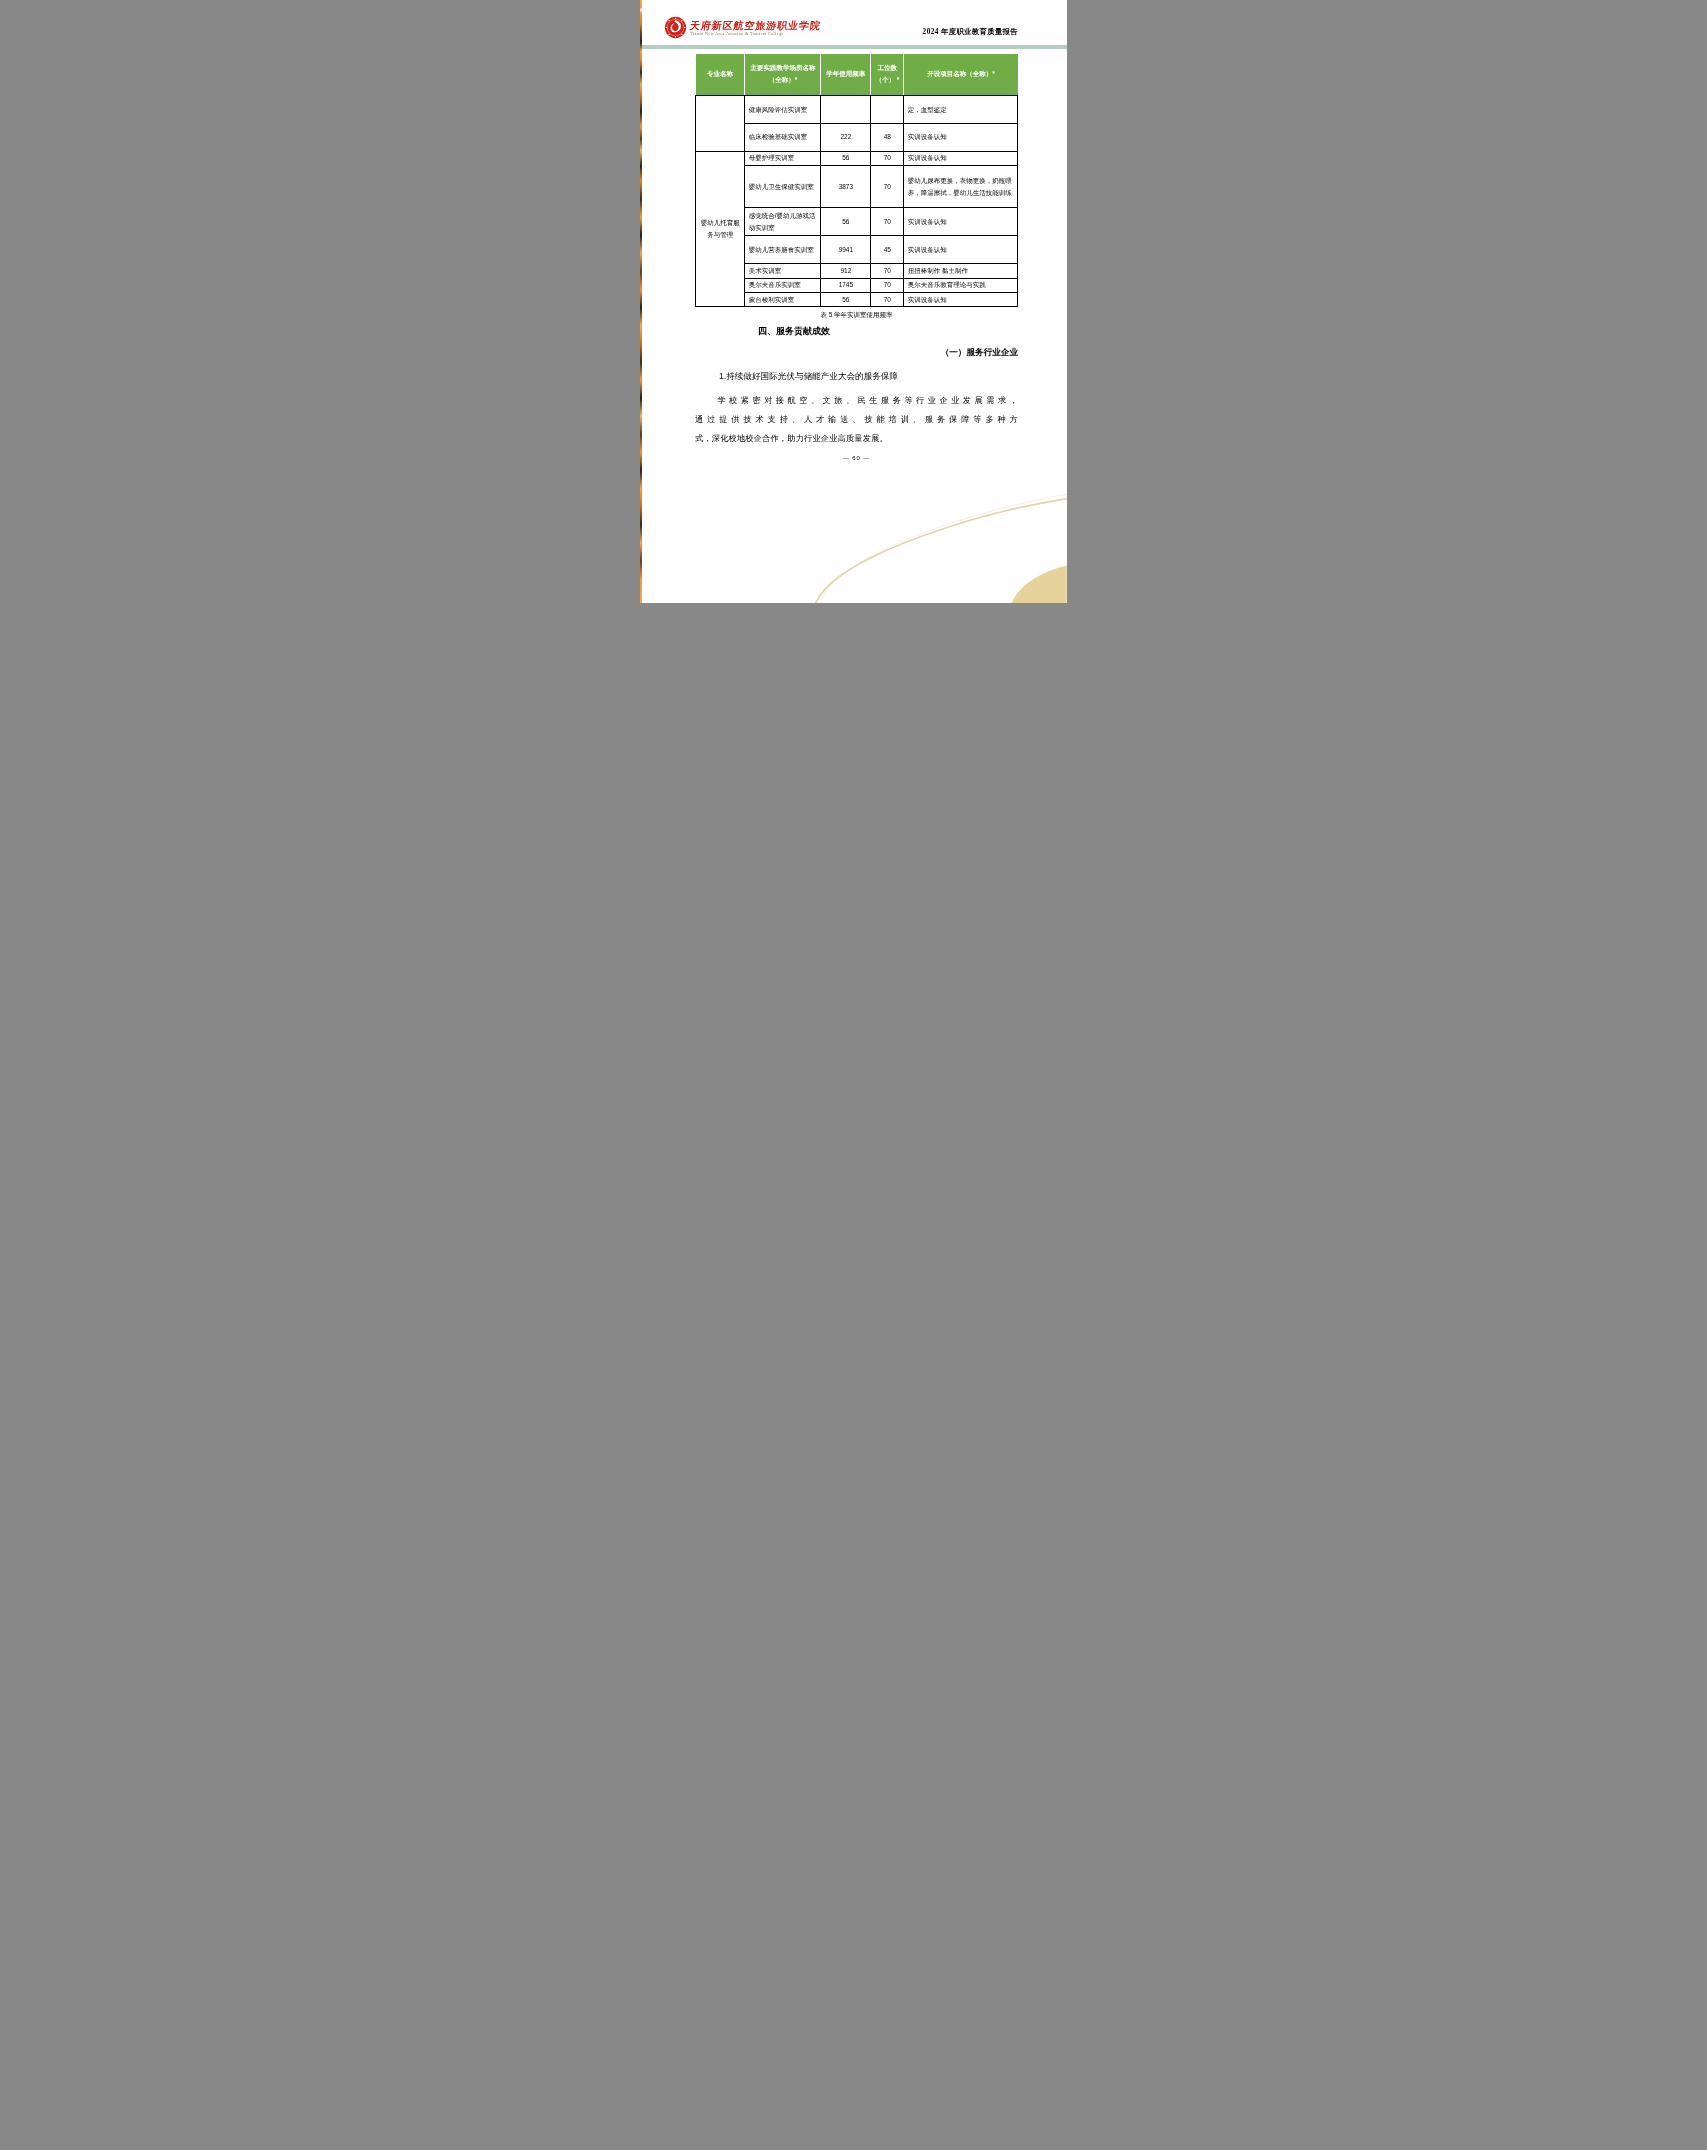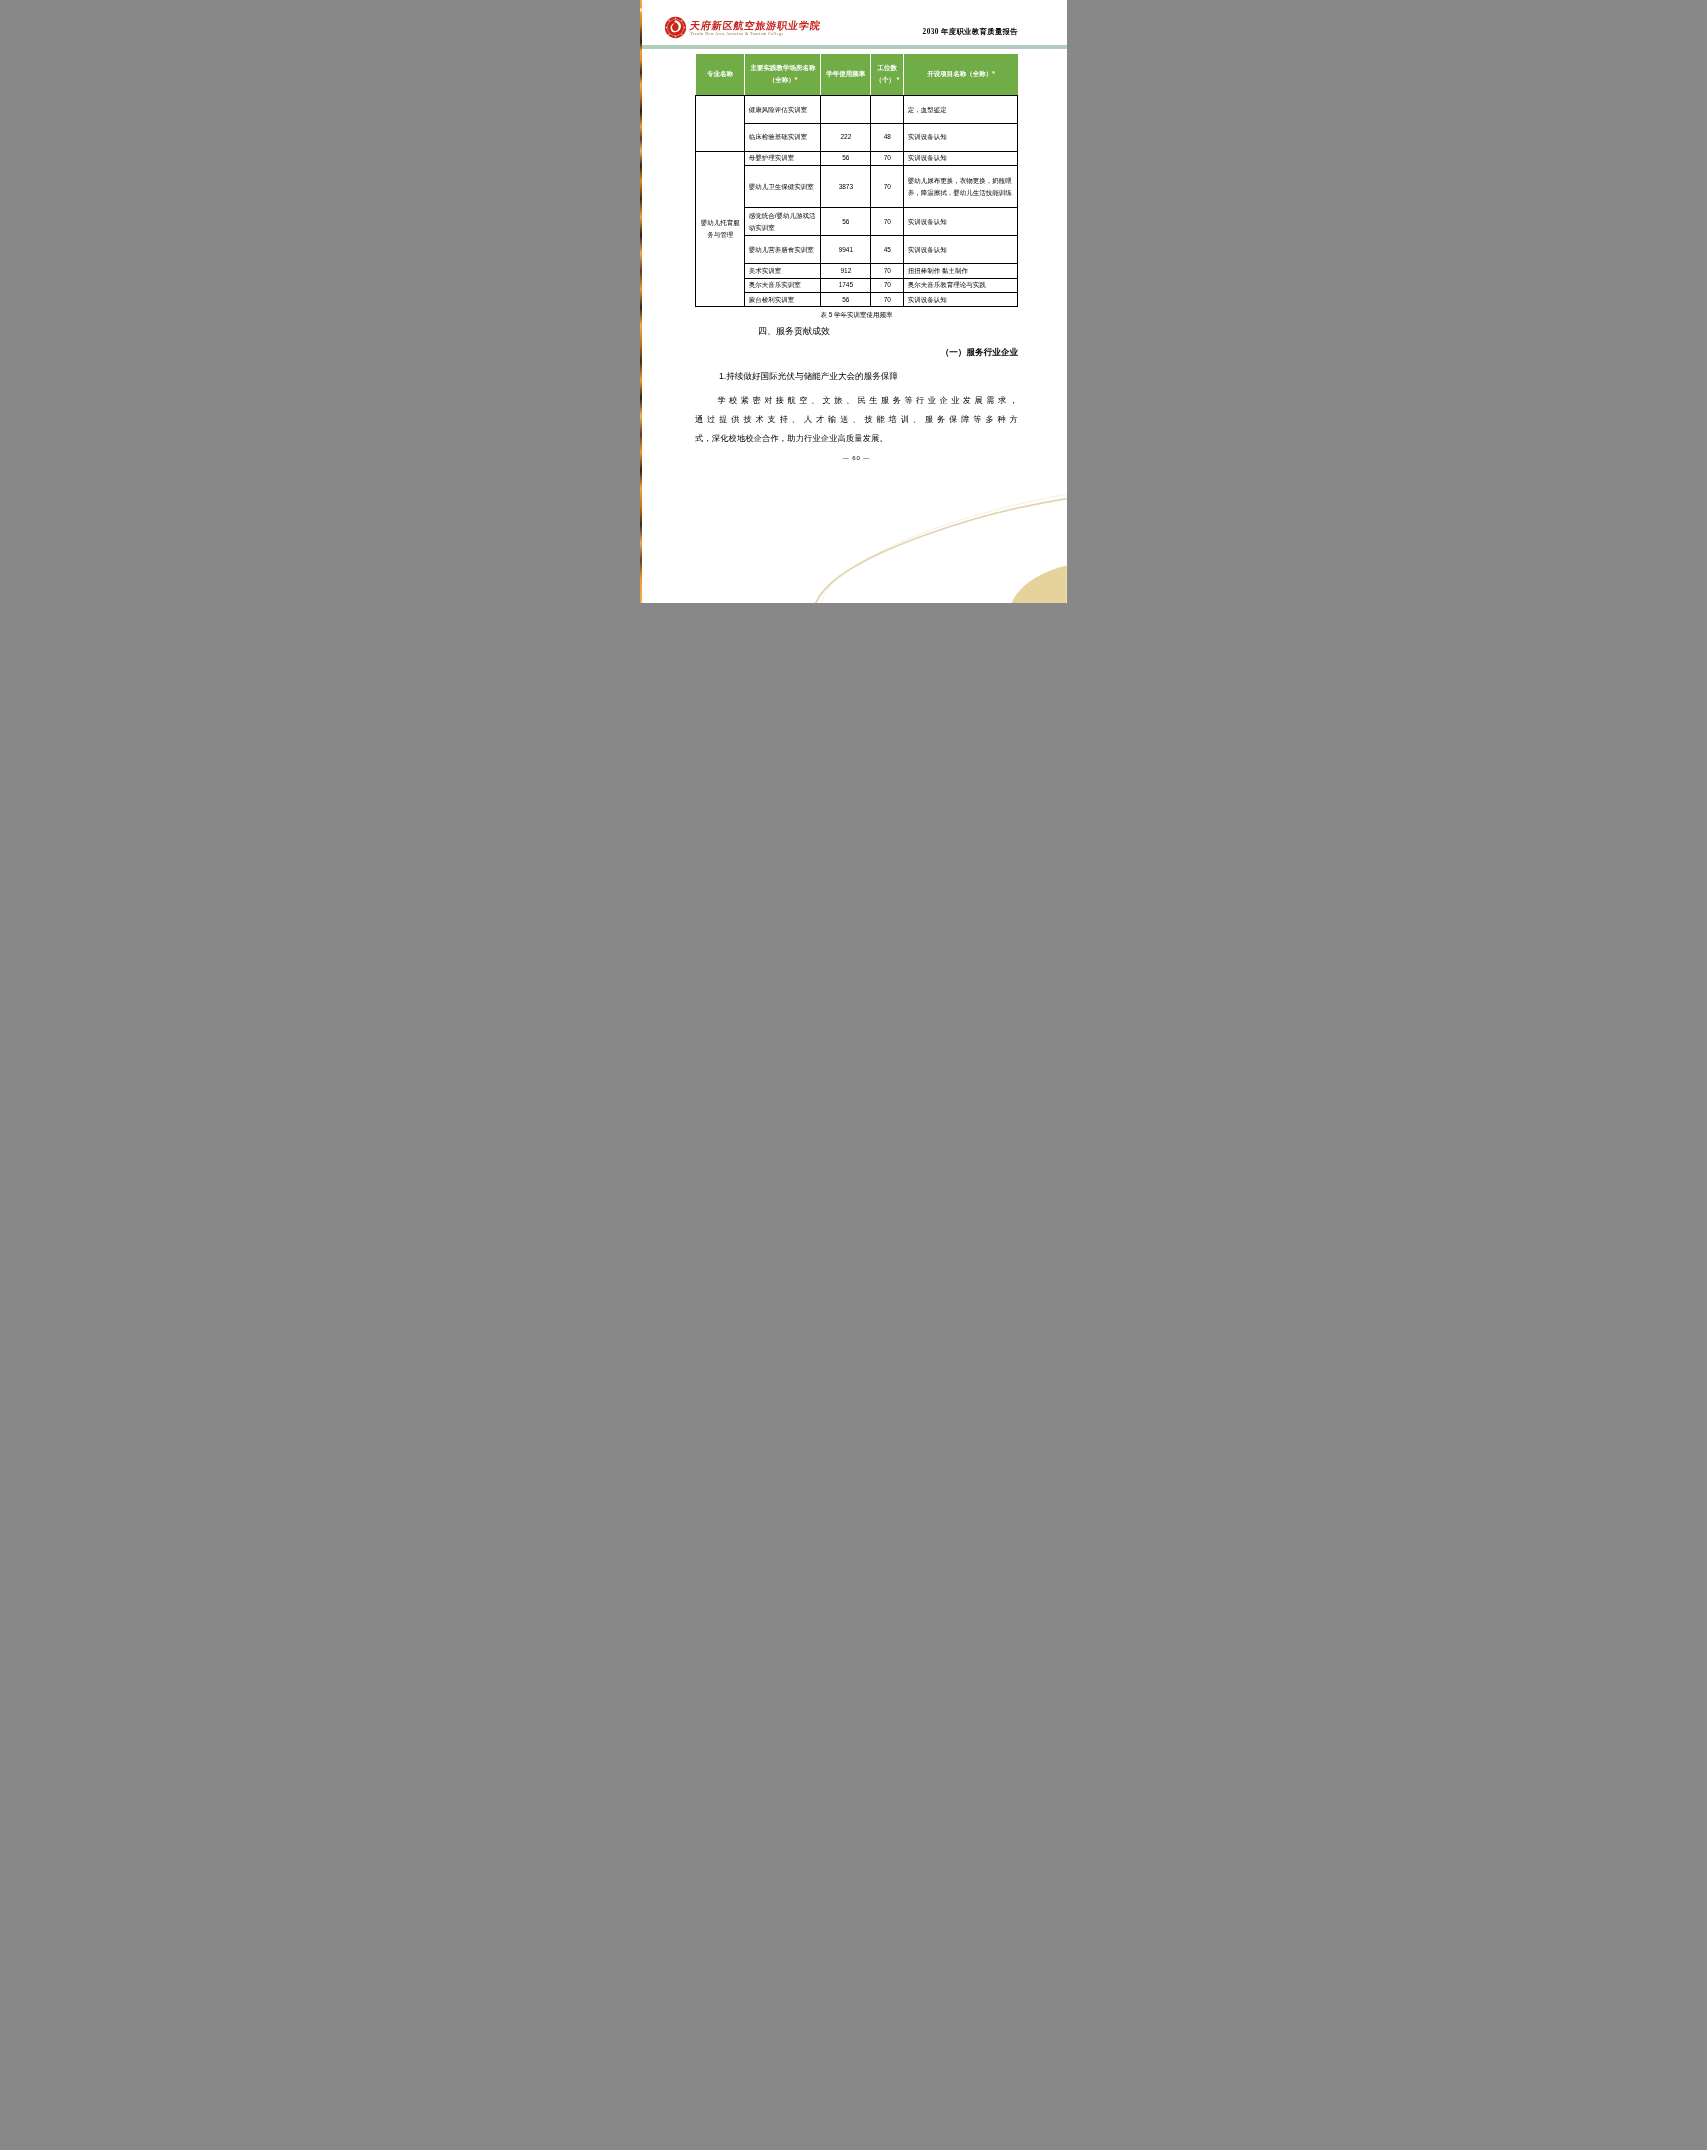--- a/index.html
+++ b/index.html
@@ -63,21 +63,21 @@
     padding:0.9px 3.4px;line-height:1.8;
   }
   td.c{text-align:center;padding:0.9px 0.9px;}
   td.tb{border-bottom:1.3px solid #000;}
   td.top{vertical-align:top;padding-top:3.4px;}
   .caption{
     text-align:center;font-family:"Liberation Sans",sans-serif;
     font-size:6.5px;margin:3.9px 0 4.3px;color:#000;
   }
   .h1{
-    font-family:"Liberation Sans",sans-serif;font-weight:normal;
+    font-family:"Liberation Sans",sans-serif;font-weight:bold;
     font-size:9px;margin:4.3px 0 0 31px;color:#000;padding-left:32px;
   }
   .para{margin-top:6px;}
   .pline{
     font-size:8.2px;line-height:19.4px;height:19.4px;white-space:nowrap;
     text-align:justify;color:#000;letter-spacing:0.2px;
   }
   .pline.just{text-align-last:justify;white-space:normal;}
   .pline.indent{text-indent:22.4px;}
   .h2{
@@ -118,21 +118,21 @@
         </g>
         <path d="M27 10 C38 12 43 22 38 31 C34 38 25 40 19 36 C25 38 32 35 34 29 C36 22 31 15 24 14 C25 12 26 11 27 10 Z" fill="#ffffff"></path>
         <path d="M16 32 C14 24 19 17 26 17 C21 19 18 24 19 29 C20 34 25 37 30 36 C25 40 18 38 16 32 Z" fill="#ffffff"></path>
         <circle cx="31" cy="22" r="2" fill="#cb2418"></circle>
       </svg>
       <div class="logo-text">
         <span class="logo-cn">天府新区航空旅游职业学院</span>
         <span class="logo-en">Tianfu New Area Aviation &amp; Tourism College</span>
       </div>
     </div>
-    <div class="report-title">2030 年度职业教育质量报告</div>
+    <div class="report-title">2024 年度职业教育质量报告</div>
   </div>
 
   <div class="green-bar"></div>
 
   <div class="content">
 
     <table class="t">
       <colgroup>
         <col style="width:15.35%">
           <col style="width:23.6%">

